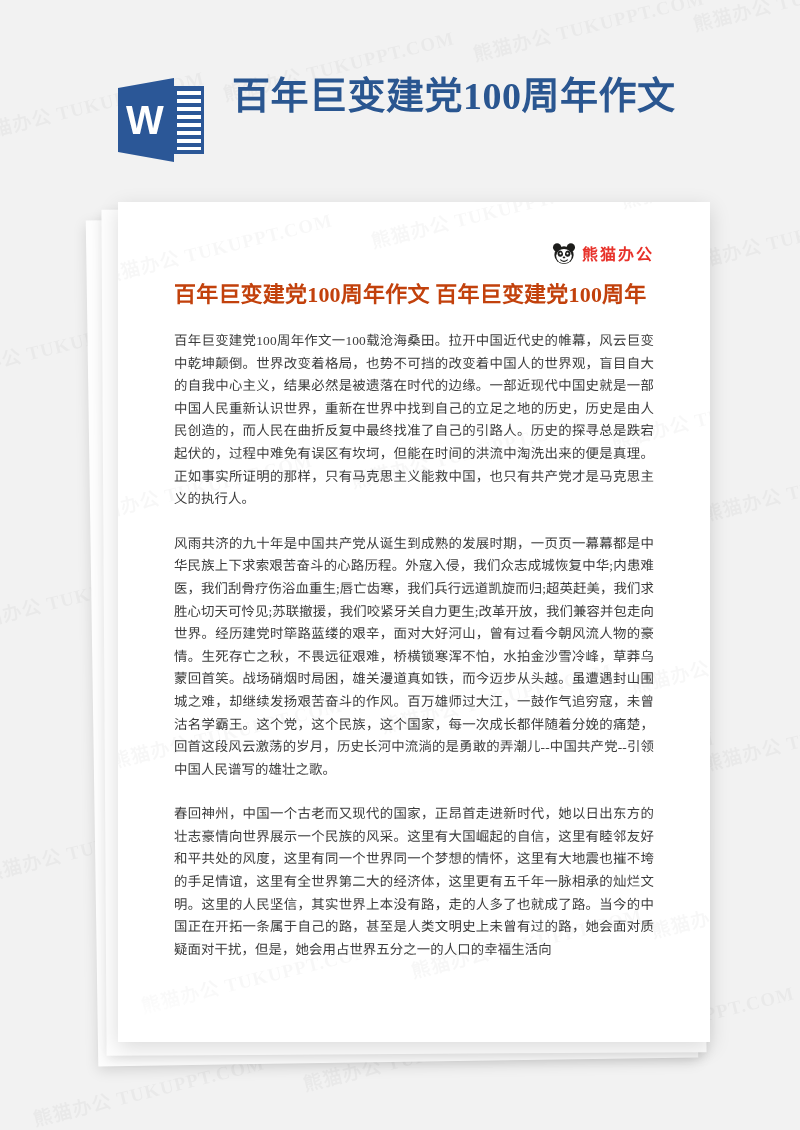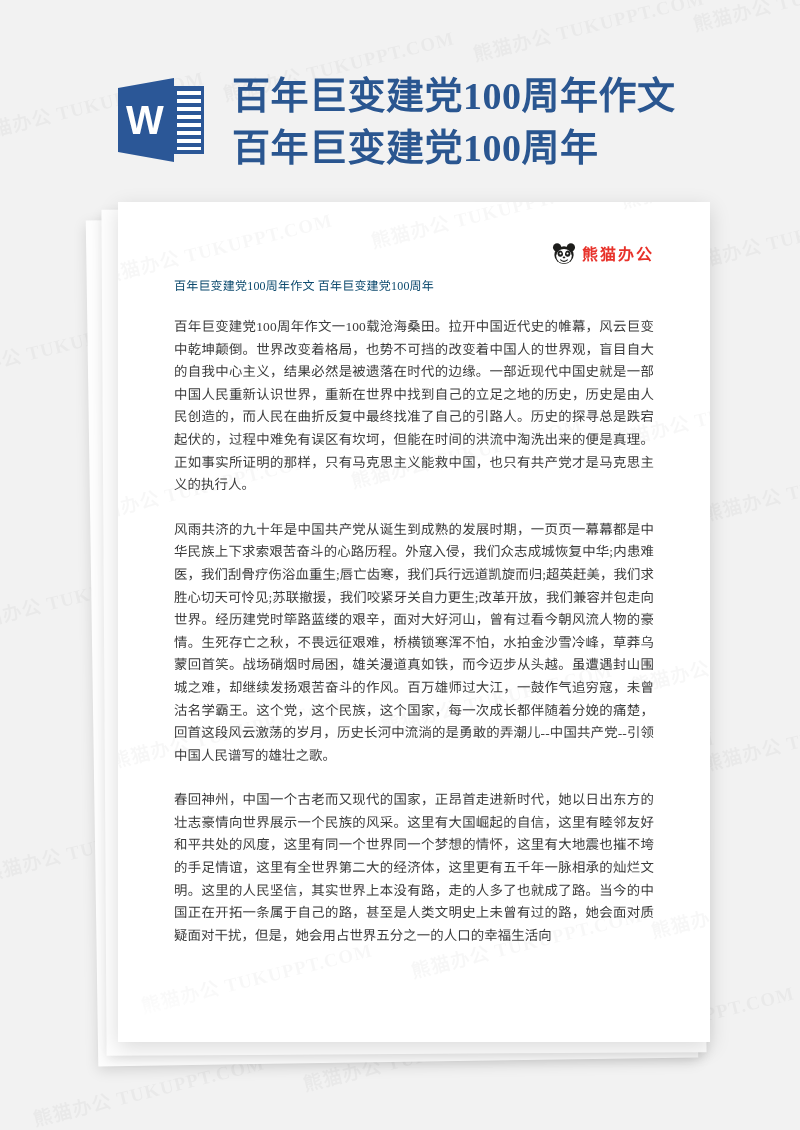--- a/index.html
+++ b/index.html
@@ -160,23 +160,23 @@
   #panda-text {
     font-family: "Liberation Sans", "DejaVu Sans", sans-serif;
     font-weight: bold;
     font-size: 16px;
     color: #e8322a;
     letter-spacing: 2px;
   }
 
   #doc-title {
     font-family: "Liberation Serif", "DejaVu Serif", serif;
-    font-weight: normal;
-    font-size: 12px;
-    color: #0c4a6e;
+    font-weight: bold;
+    font-size: 22px;
+    color: #c2410c;
     letter-spacing: 0.2px;
     margin: 4px 0 22px 0;
     white-space: nowrap;
   }
 
   .doc-para {
     font-family: "Liberation Serif", "DejaVu Serif", serif;
     font-size: 13.4px;
     line-height: 22.6px;
     color: #3b3b3b;
@@ -243,21 +243,20 @@
       <rect x="65" y="43" width="24" height="4" fill="#ffffff"></rect>
       <rect x="65" y="51" width="24" height="4" fill="#ffffff"></rect>
       <rect x="65" y="59" width="24" height="4" fill="#ffffff"></rect>
       <rect x="65" y="67" width="24" height="4" fill="#ffffff"></rect>
       <rect x="65" y="75" width="24" height="3" fill="#ffffff"></rect>
     </svg>
   </div>
 
   <div id="header-titles">
     <span class="header-title-line">百年巨变建党100周年作文</span>
-    <span class="header-title-line">百年巨变建党100周年</span>
   </div>
 
 </div>
 
 <div class="sheet" id="sheet-back-2"></div>
 <div class="sheet" id="sheet-back-1"></div>
 
 <div class="sheet" id="sheet-front">
   <div id="doc-body">
 

